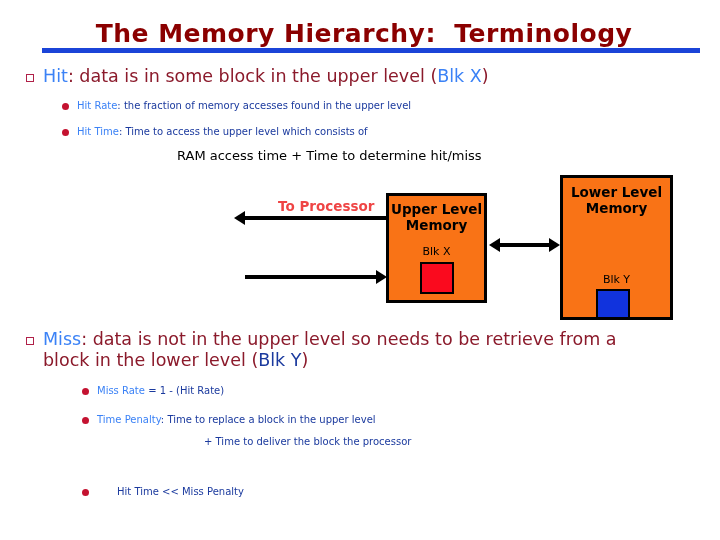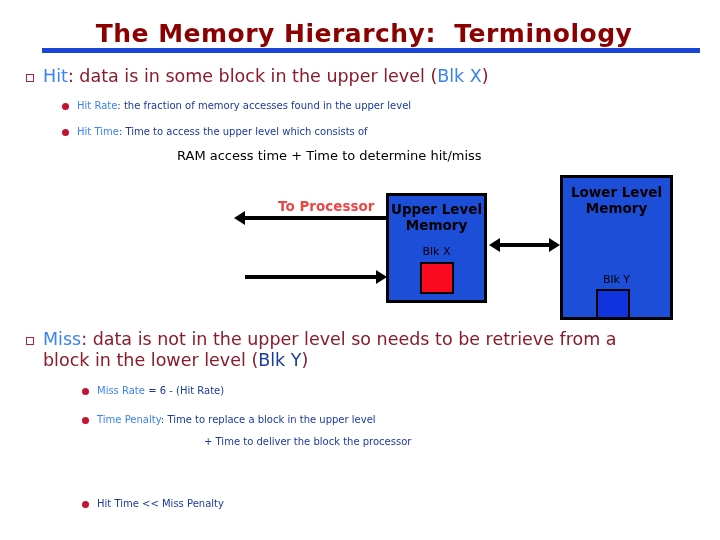--- a/index.html
+++ b/index.html
@@ -91,21 +91,21 @@
     white-space: pre;
   }
 
   
   #diagram { position: absolute; left: 0; top: 170px; width: 720px; height: 160px; }
 
   .mem-box {
     position: absolute;
     box-sizing: border-box;
     border: 3px solid #000000;
-    background: #1d4ed8;
+    background: #f97316;
     text-decoration: underline;
   }
   .mem-label {
     position: absolute;
     left: 0; right: 0;
     text-align: center;
     font-family: "DejaVu Sans", sans-serif;
     font-weight: bold;
     font-size: 13.5px;
     line-height: 16px;
@@ -202,27 +202,27 @@
 <div class="row" style="left:26px; top:329px;">
   <span class="bullet-sq"></span>
   <span class="lvl1-text"><span class="crimson">Miss</span><span class="darkred">: </span><span class="darkred">data is not in the upper level so needs to be retrieve from a</span></span>
 </div>
 <div class="row" style="left:43px; top:350px;">
   <span class="lvl1-text"><span class="darkred">block in the lower level (</span><span class="blue">Blk Y</span><span class="darkred">)</span></span>
 </div>
 
 <div class="row" style="left:82px; top:381px;">
   <span class="bullet-dot"></span>
-  <span class="lvl2-text"><span class="crimson">Miss Rate</span><span class="blue"> </span><span class="blue">= 6 - (Hit Rate)</span></span>
+  <span class="lvl2-text"><span class="crimson">Miss Rate</span><span class="blue"> </span><span class="blue">= 1 - (Hit Rate)</span></span>
 </div>
 
 <div class="row" style="left:82px; top:410px;">
   <span class="bullet-dot"></span>
   <span class="lvl2-text"><span class="crimson">Time Penalty</span><span class="blue">: </span><span class="blue">Time to replace a block in the upper level</span></span>
 </div>
 <div class="row" style="left:204px; top:432px;">
   <span class="lvl2-text blue">+ Time to deliver the block the processor</span>
 </div>
 
-<div class="row" style="left:82px; top:494px;">
+<div class="row" style="left:82px; top:482px;gap:20px;">
   <span class="bullet-dot"></span>
   <span class="lvl2-text blue">Hit Time &lt;&lt; Miss Penalty</span>
 </div>
 
 </body></html>

